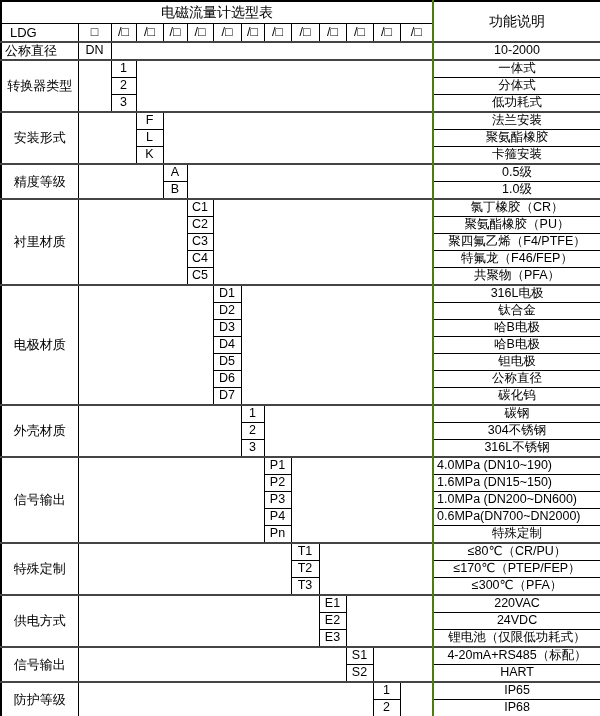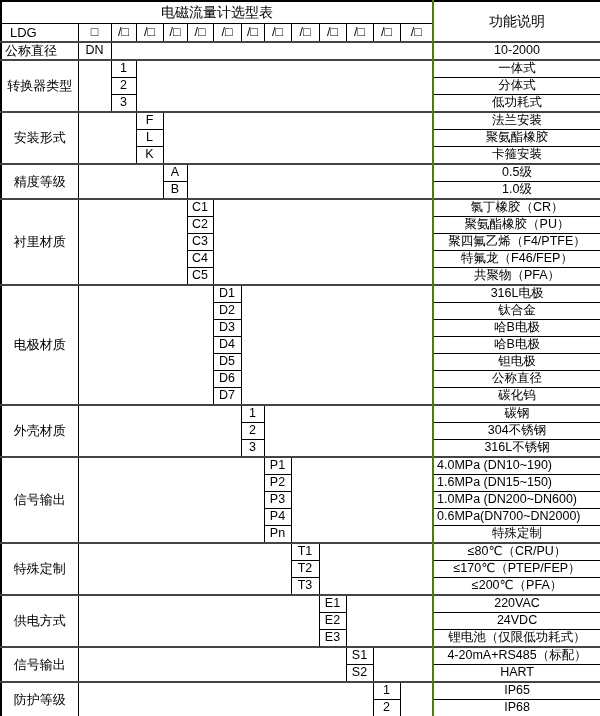--- a/index.html
+++ b/index.html
@@ -204,21 +204,21 @@
         <td class="code">T1</td>
         <td rowspan="3" colspan="4"></td>
         <td class="fn">≤80℃（CR/PU）</td>
       </tr>
       <tr>
         <td class="code">T2</td>
         <td class="fn">≤170℃（PTEP/FEP）</td>
       </tr>
       <tr>
         <td class="code">T3</td>
-        <td class="fn">≤200℃（PFA）</td>
+        <td class="fn">≤300℃（PFA）</td>
       </tr>
       <tr class="sec">
         <td class="lbl" rowspan="3">供电方式</td>
         <td rowspan="3" colspan="9"></td>
         <td class="code">E1</td>
         <td rowspan="3" colspan="3"></td>
         <td class="fn">220VAC</td>
       </tr>
       <tr>
         <td class="code">E2</td>

